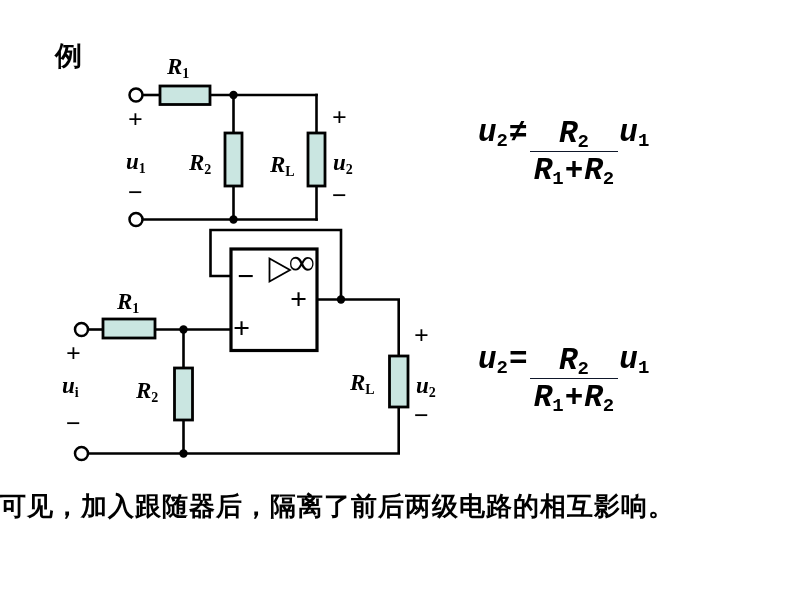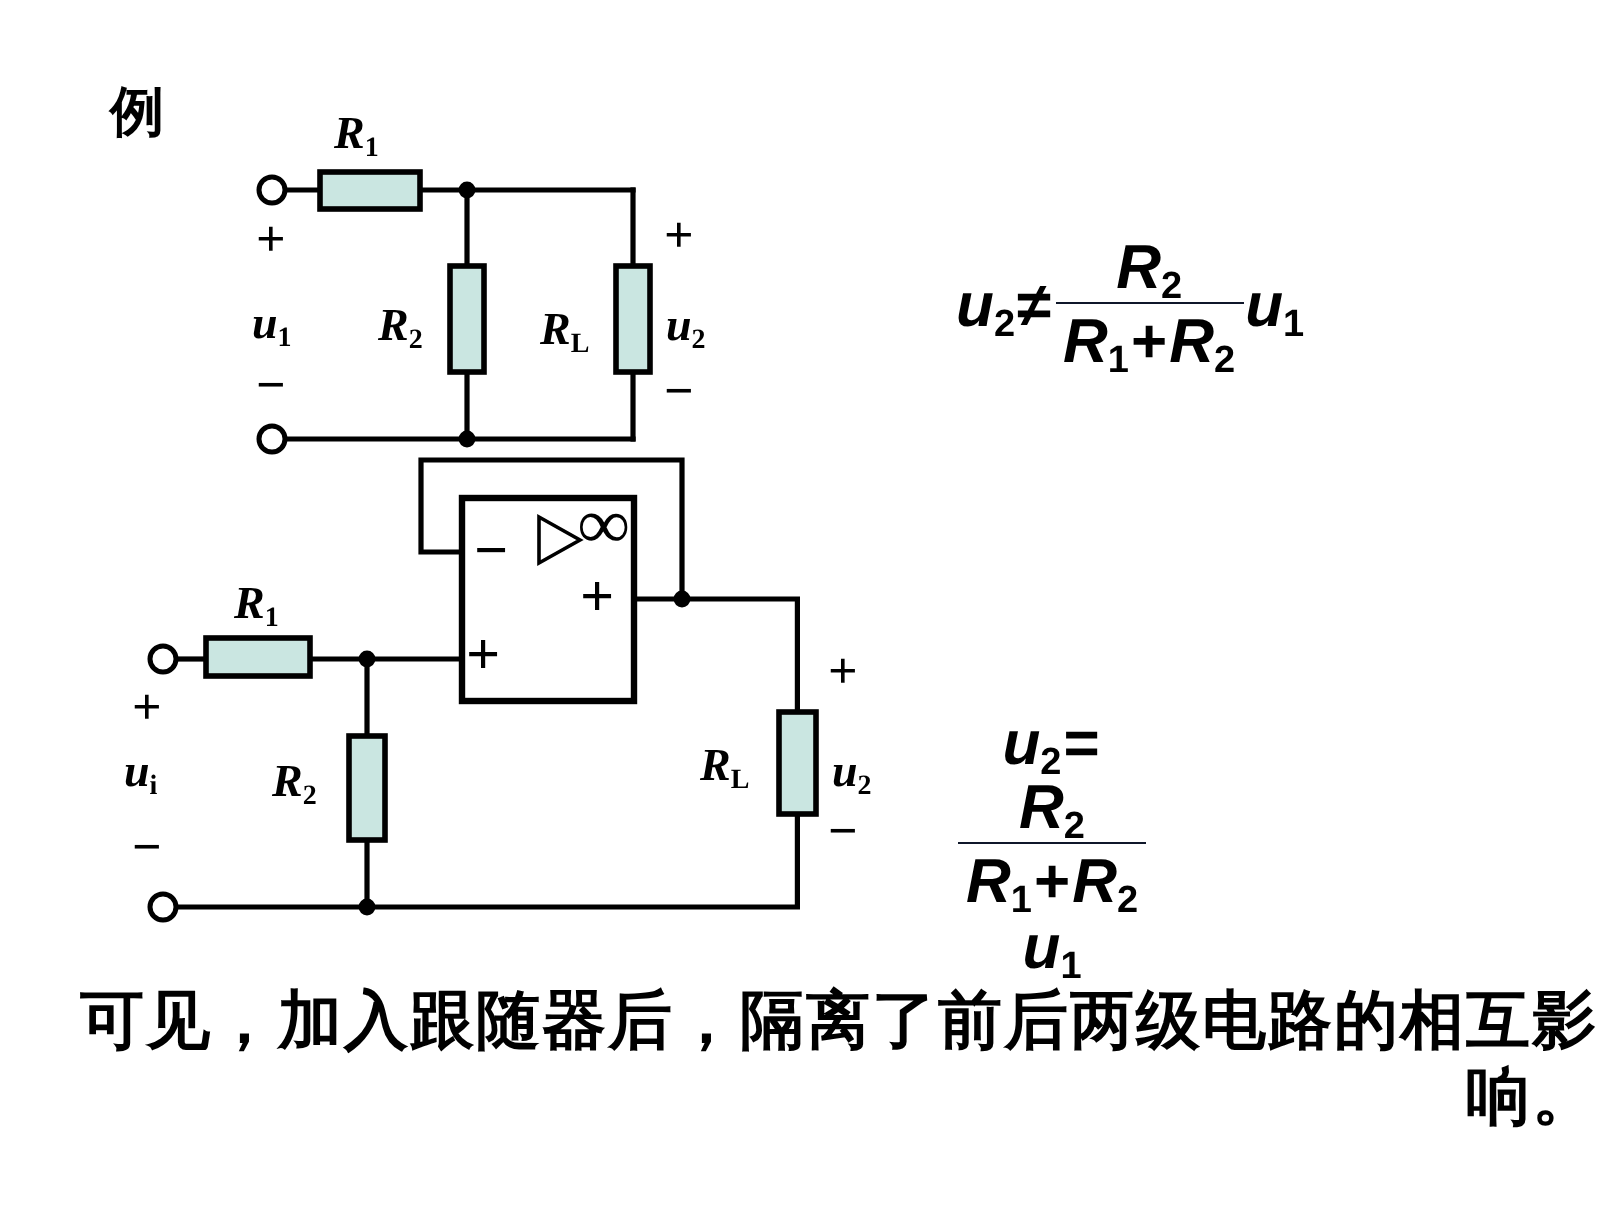--- a/index.html
+++ b/index.html
@@ -14,26 +14,26 @@
   .clabel sub{font-style:normal;font-weight:bold;font-size:14px;line-height:0;vertical-align:-4px;}
   .sign{position:absolute;font-family:"Liberation Serif",serif;font-weight:bold;
         font-style:normal;font-size:26px;line-height:1;}
   .opsign{position:absolute;font-family:"Liberation Serif",serif;font-weight:bold;
           font-style:normal;font-size:30px;line-height:1;}
   .inf{position:absolute;font-family:"Liberation Serif",serif;font-weight:bold;
        font-style:normal;font-size:36px;line-height:1;}
 
   
   .example{position:absolute;left:55px;top:43px;font-size:27px;font-weight:600;line-height:1;}
-  .caption{position:absolute;left:0;top:491px;width:799px;text-align:right;
-           font-weight:bold;font-size:32px;letter-spacing:1px;line-height:1.2;}
+  .caption{position:absolute;left:0;top:491px;width:799px;text-align:left;
+           font-weight:bold;font-size:26px;letter-spacing:1px;line-height:1.2;}
 
   
-  .formula{position:absolute;display:flex;align-items:center;
-           font-family:Liberation Sans, sans-serif;font-style:italic;font-weight:bold;
+  .formula{position:absolute;display:flex;
+           font-family:Liberation Mono, monospace;font-style:italic;font-weight:bold;
            font-size:31px;line-height:1;}
   .formula sub{font-style:normal;font-weight:bold;font-size:19px;line-height:0;vertical-align:-5px;}
   .formula .rel{font-style:normal;padding:0 1px;}
   .frac{display:inline-flex;flex-direction:column;align-items:center;line-height:1.08;margin:0 1px;}
   .frac .num{padding:0 8px 1px;}
   .frac .den{border-top:1px solid #0f172a;padding:2px 4px 0;white-space:nowrap;}
 </style>
 </head>
 <body style="background: rgb(255, 255, 255);">
 
@@ -108,21 +108,21 @@
 
   <div class="formula" style="left:478px;top:117px;">
     <span><i>u</i><sub>2</sub><span class="rel">≠</span></span>
     <span class="frac">
       <span class="num"><i>R</i><sub>2</sub></span>
       <span class="den"><i>R</i><sub>1</sub><span class="rel">+</span><i>R</i><sub>2</sub></span>
     </span>
     <span><i>u</i><sub>1</sub></span>
   </div>
 
-  <div class="formula" style="left:478px;top:356px;flex-direction:column;">
+  <div class="formula" style="left:478px;top:344px;">
     <span><i>u</i><sub>2</sub><span class="rel">=</span></span>
     <span class="frac">
       <span class="num"><i>R</i><sub>2</sub></span>
       <span class="den"><i>R</i><sub>1</sub><span class="rel">+</span><i>R</i><sub>2</sub></span>
     </span>
     <span><i>u</i><sub>1</sub></span>
   </div>
 
   <div class="caption">可见，加入跟随器后，隔离了前后两级电路的相互影响。</div>
 

